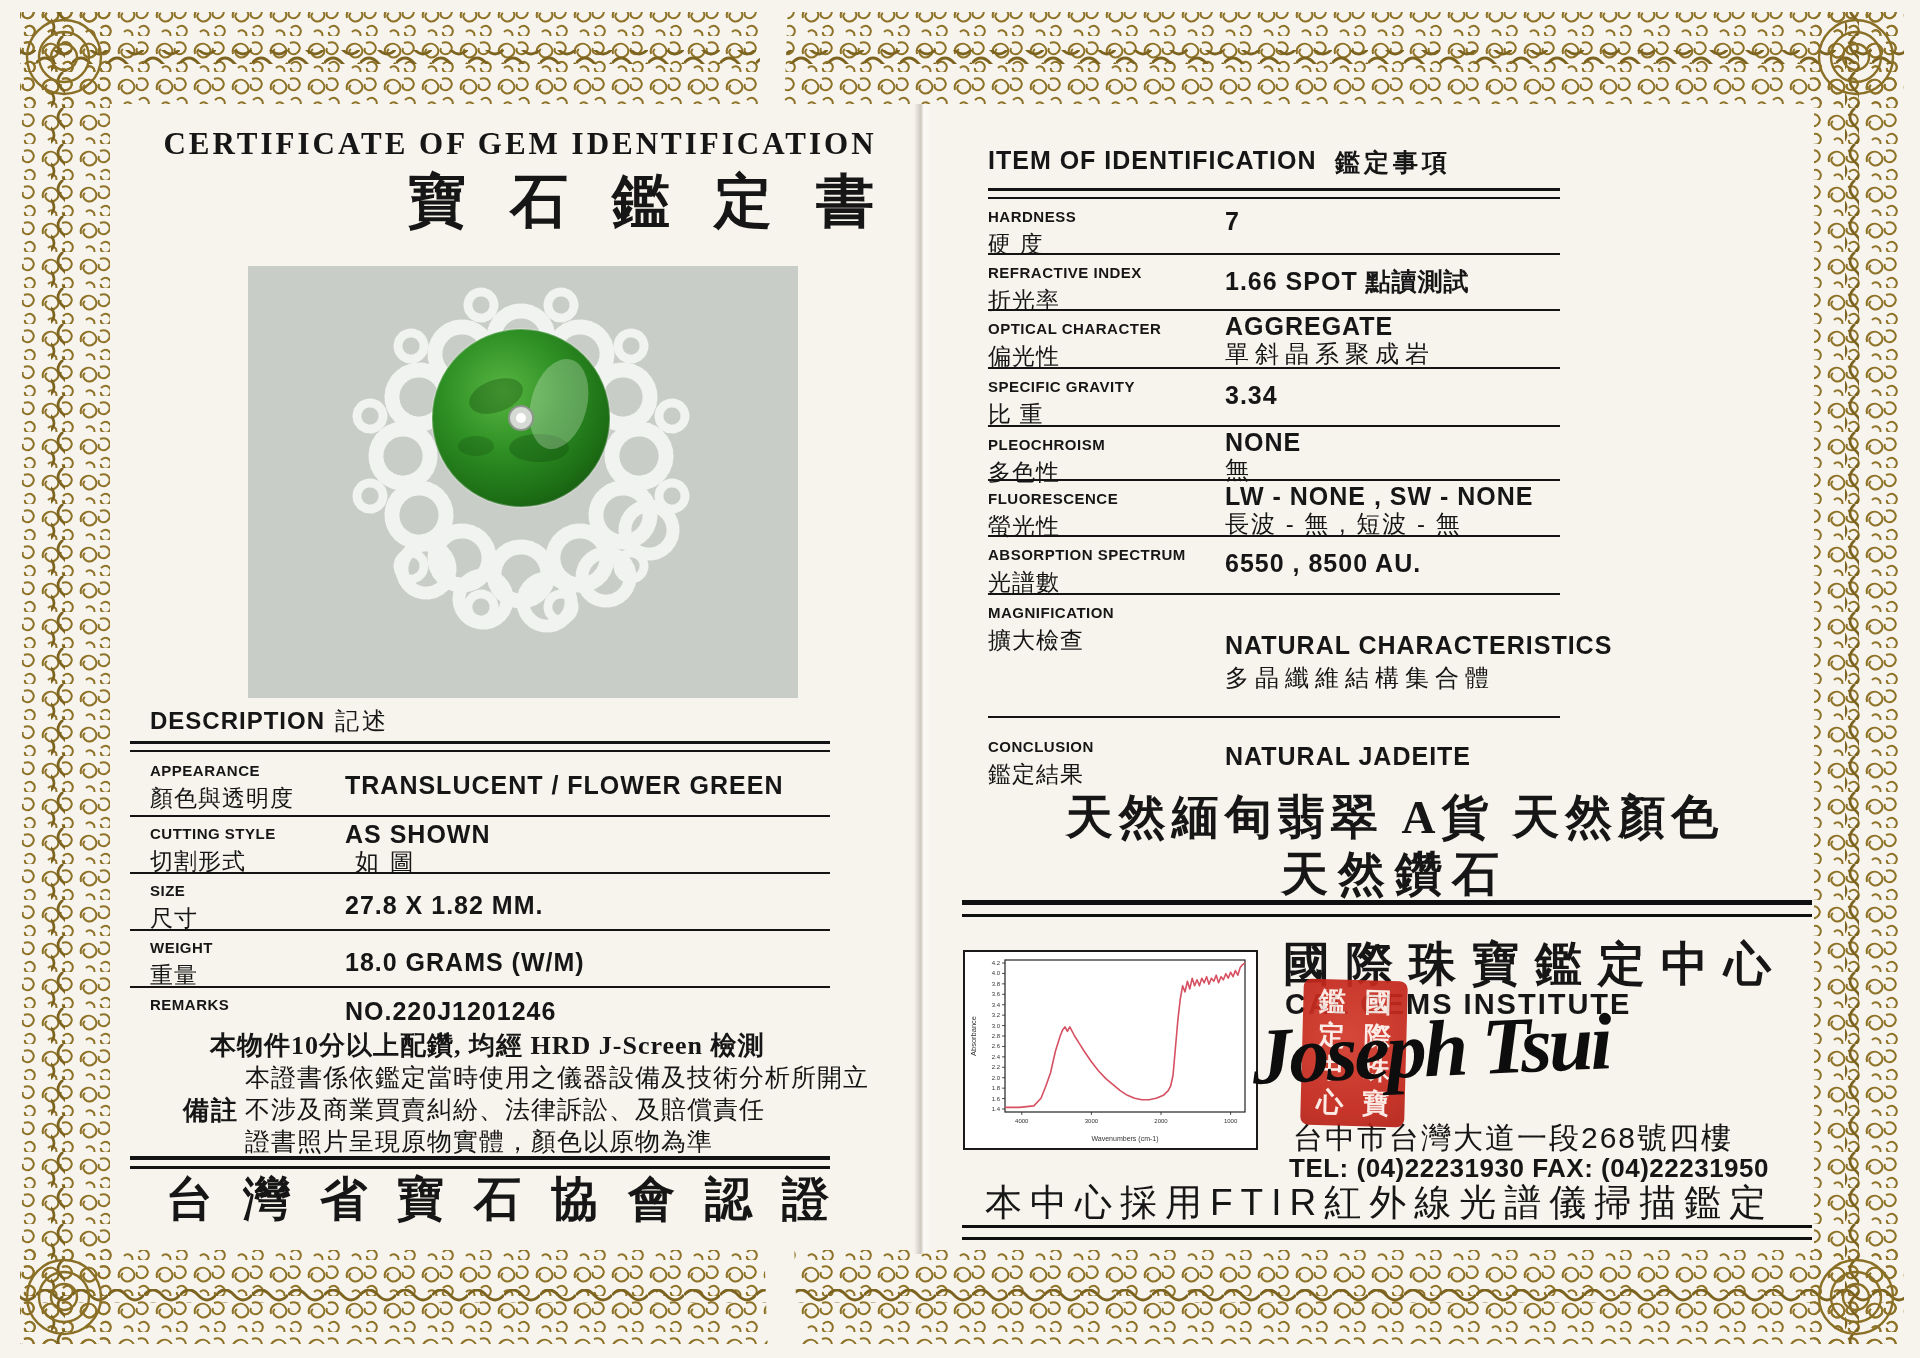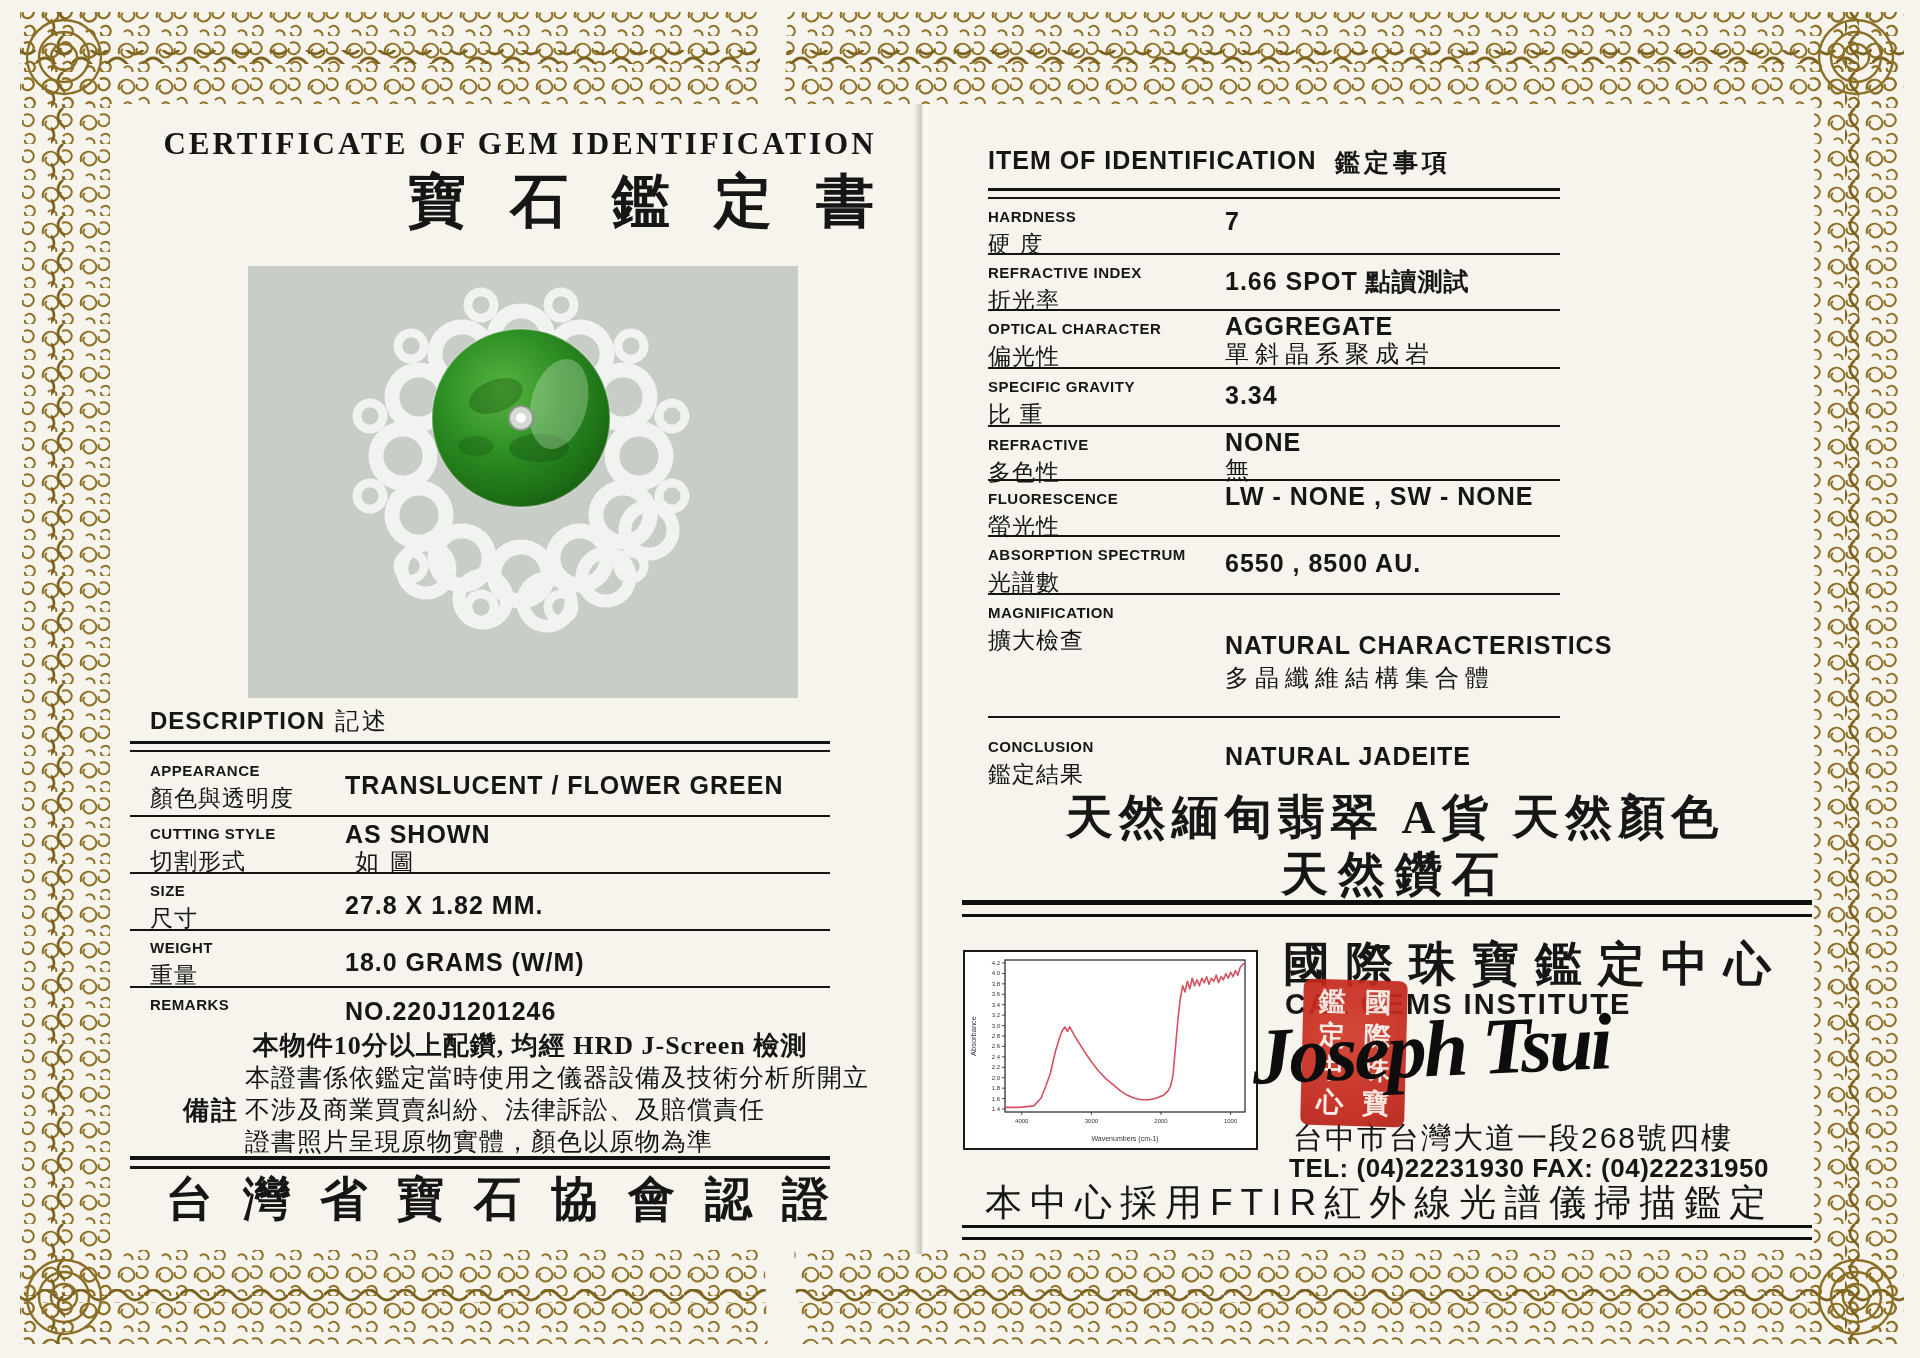--- a/index.html
+++ b/index.html
@@ -247,21 +247,21 @@
     <div class="hrule" style="left:130px;top:986px;width:700px"></div>
 
     <div class="lrow" style="top:991px">
       <div class="cell-l">
         <div class="lbl-en">REMARKS</div>
       </div>
       <div class="cell-v">
         <div class="val nowrap" style="padding-top:6px">NO.220J1201246</div>
       </div>
     </div>
-    <div class="abs serif nowrap" style="left:210px;top:1028px;width:640px;text-align:center;font-size:26px;font-weight:600;letter-spacing:1px">本物件10分以上配鑽, 均經 HRD J-Screen 檢測</div>
+    <div class="abs serif nowrap" style="left:210px;top:1028px;width:640px;font-size:26px;font-weight:600;letter-spacing:1px">本物件10分以上配鑽, 均經 HRD J-Screen 檢測</div>
 
     <div class="abs serif" style="left:183px;top:1093px;font-size:26px;font-weight:600;letter-spacing:2px">備註</div>
     <div class="note-line nowrap" style="top:1061px">本證書係依鑑定當時使用之儀器設備及技術分析所開立</div>
     <div class="note-line nowrap" style="top:1093px">不涉及商業買賣糾紛、法律訴訟、及賠償責任</div>
     <div class="note-line nowrap" style="top:1125px">證書照片呈現原物實體，顏色以原物為準</div>
 
     <div class="drule" style="left:130px;top:1156px;width:700px;border-top-width:4px;border-bottom-width:3px"></div>
 
     <div class="abs footer-zh serif nowrap">台灣省寶石協會認證</div>
   </section>
@@ -297,35 +297,36 @@
     <div class="hrule" style="left:988px;top:367px;width:572px"></div>
 
     <div class="rrow-lbl" style="top:373px">
       <div class="lbl-en nowrap">SPECIFIC GRAVITY</div>
       <div class="lbl-zh">比 重</div>
     </div>
     <div class="rrow-val val nowrap" style="top:381px">3.34</div>
     <div class="hrule" style="left:988px;top:425px;width:572px"></div>
 
     <div class="rrow-lbl" style="top:431px">
-      <div class="lbl-en nowrap">REFRACTIVE</div>
+      <div class="lbl-en nowrap">PLEOCHROISM</div>
       <div class="lbl-zh">多色性</div>
     </div>
     <div class="rrow-val" style="top:428px">
       <div class="val nowrap">NONE</div>
       <div class="val-zh nowrap">無</div>
     </div>
     <div class="hrule" style="left:988px;top:479px;width:572px"></div>
 
     <div class="rrow-lbl" style="top:485px">
       <div class="lbl-en nowrap">FLUORESCENCE</div>
       <div class="lbl-zh">螢光性</div>
     </div>
     <div class="rrow-val" style="top:482px">
       <div class="val nowrap">LW - NONE , SW - NONE</div>
+      <div class="val-zh nowrap">長波 - 無 , 短波 - 無</div>
     </div>
     <div class="hrule" style="left:988px;top:535px;width:572px"></div>
 
     <div class="rrow-lbl" style="top:541px;width:260px">
       <div class="lbl-en nowrap">ABSORPTION SPECTRUM</div>
       <div class="lbl-zh">光譜數</div>
     </div>
     <div class="rrow-val val nowrap" style="top:549px">6550 , 8500 AU.</div>
     <div class="hrule" style="left:988px;top:593px;width:572px"></div>
 

